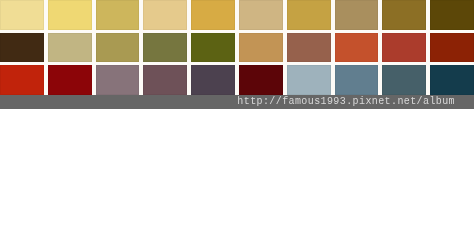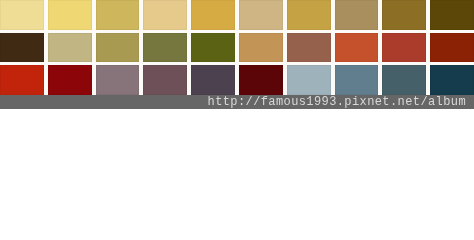--- a/index.html
+++ b/index.html
@@ -44,24 +44,24 @@
     bottom: 0;
     width: 474px;
     height: 14px;
     background: #666666;
     display: flex;
     align-items: center;
     justify-content: flex-end;
   }
   #watermark-url {
     font-family: "Liberation Mono", "DejaVu Sans Mono", monospace;
-    font-size: 12px;
+    font-size: 10px;
     letter-spacing: 0.4px;
     color: #d8d8d8;
-    padding-right: 8px;
+    padding-right: 19px;
     white-space: nowrap;
     line-height: 14px;
   }
 </style>
 </head>
 <body>
 
 <div id="palette-app">
 
   <div id="swatch-grid">

